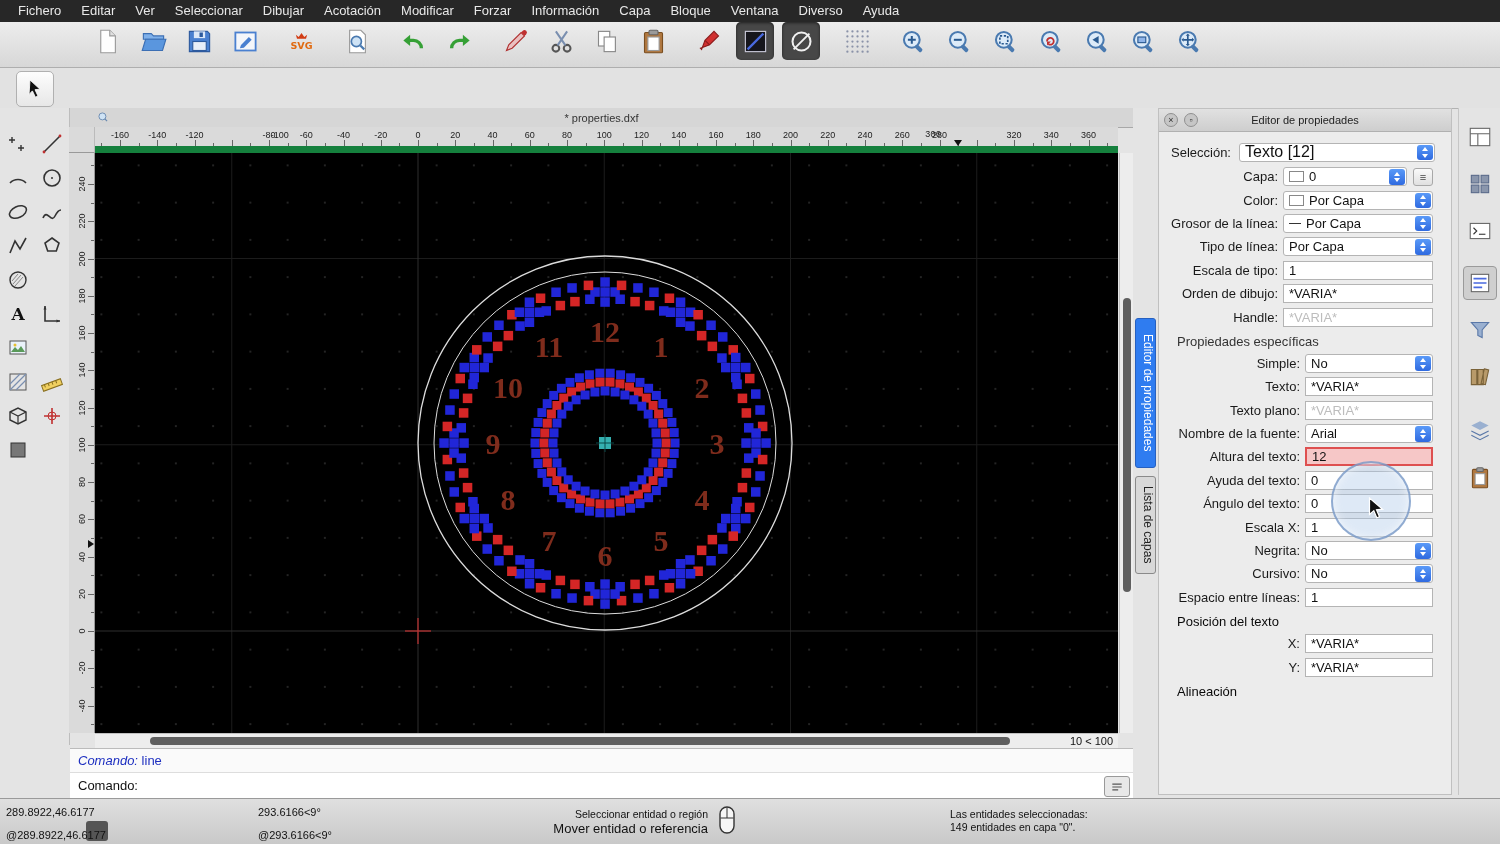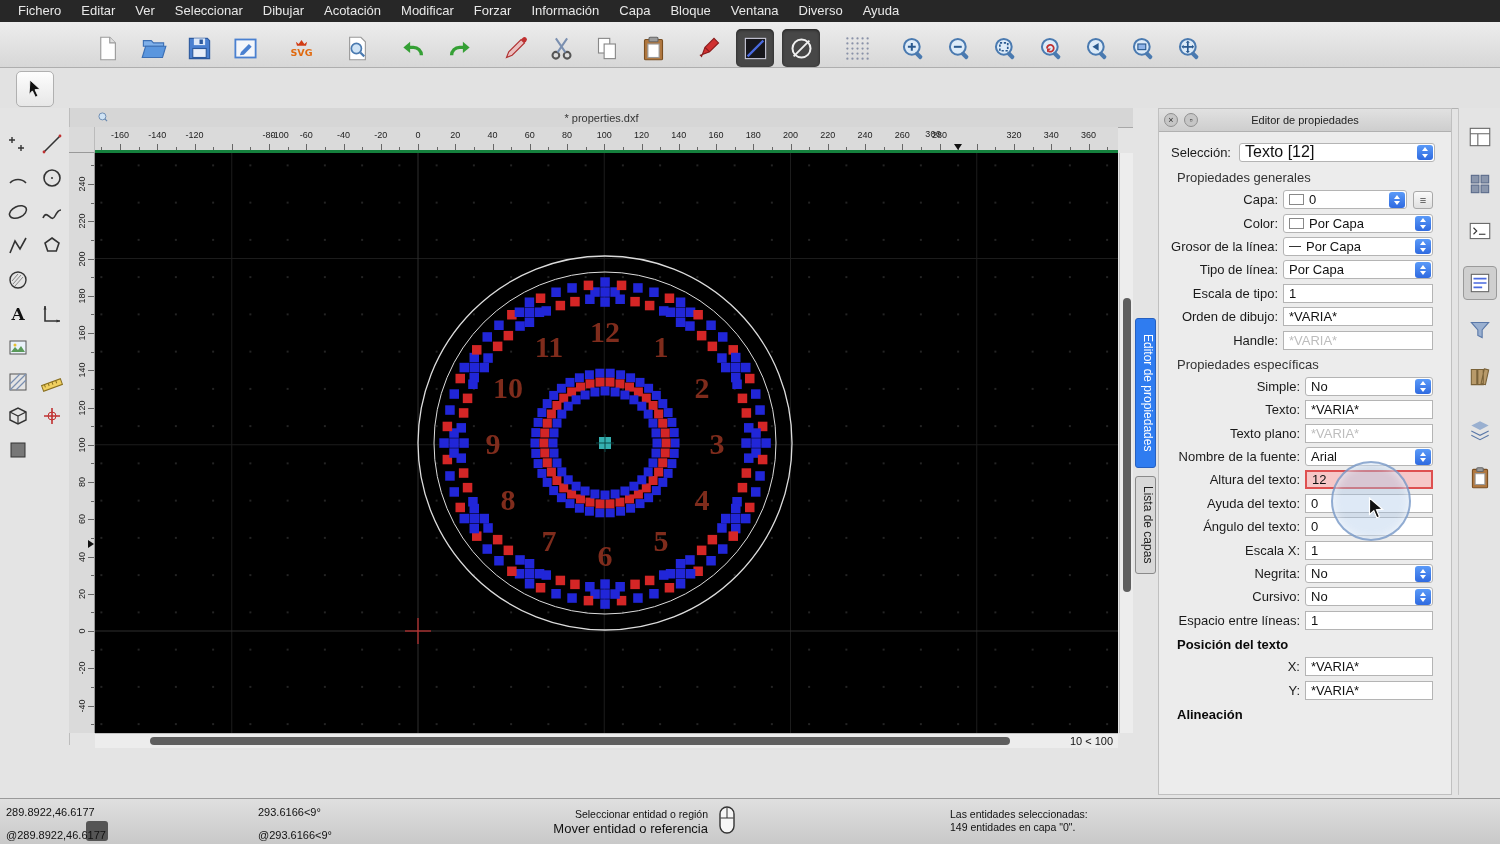--- a/index.html
+++ b/index.html
@@ -1,37 +1,37 @@
 <!DOCTYPE html>
 <html><head>
 <meta charset="utf-8">
 <style>
   html,body{margin:0;padding:0;background:#b8b8b8}
   .app{position:relative;width:1500px;height:844px;background:#e4e4e4;font-family:"Liberation Sans",sans-serif;overflow:hidden}
   
   .menubar{position:absolute;left:0;top:0;width:1500px;height:22px;background:#272727;display:flex;align-items:center;padding-left:8px;box-sizing:border-box}
   .mitem{color:#e8e8e8;font-size:13px;padding:0 10px;line-height:22px;white-space:nowrap}
   
-  .toolbar1{position:absolute;left:0;top:22px;width:1500px;height:46px;background:linear-gradient(#ededed,#d7d7d7);border-bottom:1px solid #aeaeae;display:flex;align-items:flex-end;padding-left:88px;box-sizing:border-box}
+  .toolbar1{position:absolute;left:0;top:22px;width:1500px;height:46px;background:linear-gradient(#ededed,#d7d7d7);border-bottom:1px solid #aeaeae;display:flex;align-items:flex-start;padding-left:88px;box-sizing:border-box}
   .tbtn{width:38px;height:38px;display:flex;align-items:center;justify-content:center;border-radius:5px;margin-right:8px;flex:none}
   .tbtn.gap{margin-left:10px}
   .tbtn.active{background:#474747;box-shadow:inset 0 1px 3px rgba(0,0,0,.55)}
   .ticon{display:flex}
   .toolbar2{position:absolute;left:0;top:68px;width:1500px;height:40px;background:#e2e2e2;border-bottom:1px solid #b2b2b2}
   .sel-btn{position:absolute;left:16px;top:3px;width:36px;height:34px;background:linear-gradient(#fdfdfd,#e7e7e7);border:1px solid #b0b0b0;border-radius:5px;display:flex;align-items:center;justify-content:center}
   
   .tabbar{position:absolute;left:70px;top:108px;width:1063px;height:19px;background:#d6d6d6;border-bottom:1px solid #a8a8a8;display:flex;align-items:center;justify-content:center;font-size:11px;color:#333}
   .doc-icon{position:absolute;left:26px;top:2px;display:flex}
   
   .palette{position:absolute;left:0;top:108px;width:70px;height:637px;background:#e4e4e4;border-right:1px solid #bdbdbd;box-sizing:border-box;padding-top:20px;display:grid;grid-template-columns:31px 31px;gap:3px;justify-content:center;align-content:start}
   .ptool{width:31px;height:31px;display:flex;align-items:center;justify-content:center;border-radius:4px}
   .ptool.empty{visibility:hidden}
   
   .corner{position:absolute;left:69px;top:127px;width:26px;height:26px;background:#dadada;border-right:1px solid #bbb;border-bottom:1px solid #999;box-sizing:border-box}
-  .hruler{position:absolute;left:95px;top:127px;width:1023px;height:26px;background:#dadada;border-bottom:3px solid #15803d;overflow:hidden;box-sizing:border-box}
+  .hruler{position:absolute;left:95px;top:127px;width:1023px;height:26px;background:#dadada;border-bottom:7px solid #15803d;overflow:hidden;box-sizing:border-box}
   .vruler{position:absolute;left:69px;top:153px;width:26px;height:580px;background:#dadada;border-right:1px solid #999;overflow:hidden;box-sizing:border-box}
   .htick{position:absolute;bottom:0;width:1px;background:#666}
   .vtick{position:absolute;right:0;height:1px;background:#666}
   .hlabel{position:absolute;top:3px;font-size:9px;color:#222;transform:translateX(-50%);white-space:nowrap}
   .vlabel{position:absolute;left:13px;font-size:9px;color:#222;transform:translate(-50%,-50%) rotate(-90deg);white-space:nowrap}
   .hmarker{position:absolute;bottom:0;width:0;height:0;border-left:4px solid transparent;border-right:4px solid transparent;border-top:6px solid #111}
   .vmarker{position:absolute;right:0;width:0;height:0;border-top:4px solid transparent;border-bottom:4px solid transparent;border-left:6px solid #111}
   
   .canvas{position:absolute;left:95px;top:153px;width:1023px;height:580px;background-color:#000;background-image:radial-gradient(circle,#242424 1px,transparent 1.3px);background-size:37.25px 37.25px;background-position:25px 31px;overflow:hidden}
   .canvas svg{position:absolute;left:0;top:0}
@@ -84,21 +84,21 @@
   .cval.muted{color:#bdbdbd}
   .stepper{position:absolute;right:1px;top:1px;width:16px;height:15.5px;background:linear-gradient(#5a9af8,#2f6ae0);border-radius:3px}
   .stepper::before{content:"";position:absolute;left:4.5px;top:2.5px;border-left:3.5px solid transparent;border-right:3.5px solid transparent;border-bottom:4px solid #fff}
   .stepper::after{content:"";position:absolute;left:4.5px;bottom:2.5px;border-left:3.5px solid transparent;border-right:3.5px solid transparent;border-top:4px solid #fff}
   .mini-rect{display:inline-block;width:13px;height:9px;background:#fff;border:1px solid #888;margin-right:5px;flex:none}
   .mini-dash{margin-right:5px;color:#111;font-size:12px;flex:none}
   .mini-dash::before{content:"—"}
   .menu-btn{width:20px;height:18px;margin-left:6px;background:linear-gradient(#fafafa,#e0e0e0);border:1px solid #a8a8a8;border-radius:3px;flex:none;color:#444;font-size:11px;line-height:16px;text-align:center;box-sizing:border-box}
   .menu-btn::before{content:"≡"}
   .psec-header{font-size:13px;color:#333;padding:5px 0 3px 18px}
-  .psec-header.bold{font-weight:bold;color:#0a0a0a}
+  .psec-header.bold{font-weight:normal;color:#0a0a0a}
   
   .rstrip{position:absolute;left:1458px;top:108px;width:42px;height:687px;background:#e4e4e4;border-left:1px solid #c6c6c6;box-sizing:border-box}
   .rbtn{position:absolute;left:4px;width:34px;height:34px;border-radius:4px;display:flex;align-items:center;justify-content:center}
   .rbtn.active{background:#cfcfcf;border:1px solid #9a9a9a;box-sizing:border-box}
   
   .click-ring{position:absolute;left:1331px;top:461px;width:76px;height:76px;border-radius:50%;background:rgba(168,197,232,0.38);border:2px solid rgba(118,150,196,0.75);box-shadow:inset 0 0 8px rgba(255,255,255,0.65);pointer-events:none}
   .cursor{position:absolute;left:1368px;top:497px;pointer-events:none;display:flex}
 </style>
 </head>
 <body>
@@ -942,20 +942,37 @@
     </div>
 
   <div class="vscroll">
     <div class="thumb"></div>
   </div>
   <div class="hscroll">
     <div class="thumb"></div>
     <span class="grid-status">10 &lt; 100</span>
   </div>
 
+  <div class="cmd">
+    <div class="cmd-hist">
+      <span class="cmd-label">Comando:</span>
+      <span>line</span>
+    </div>
+    <div class="cmd-input-row">
+      <span>Comando:</span>
+      <div class="cmd-field"></div>
+      <div class="cmd-btn">
+        <span class="ticon" id="cmdBtnIcon">
+            <svg viewBox="0 0 24 24" width="14" height="14">
+              <path d="M4 7h16M4 12h16M4 17h10" stroke="#555" stroke-width="2" fill="none"></path>
+            </svg>
+          </span>
+      </div>
+    </div>
+  </div>
 
   <div class="tabstrip">
     <div class="vtab props">Editor de propiedades</div>
     <div class="vtab layers">Lista de capas</div>
   </div>
 
   <div class="dock">
     <div class="dock-header">
       <div class="dock-btn close"></div>
       <div class="dock-btn float"></div>
@@ -963,21 +980,20 @@
     </div>
     <div class="dock-body" id="dockbody">
       <div class="sel-row">
         <span class="plabel0">Selección:</span>
         <div class="ctl-combo selctl">
           <span class="cval">Texto [12]</span>
           <span class="stepper"></span>
         </div>
       </div>
     <div class="psec sec0">
-          <div class="psec-header">Propiedades generales</div>
           <div class="prow">
             <span class="plabel">Capa:</span>
             <div class="pctl">
               <div class="ctl-combo">
                 <span class="mini-rect"></span>
                 <span class="cval">0</span>
                 <span class="stepper"></span>
               </div>
               <div class="menu-btn"></div>
             </div>

